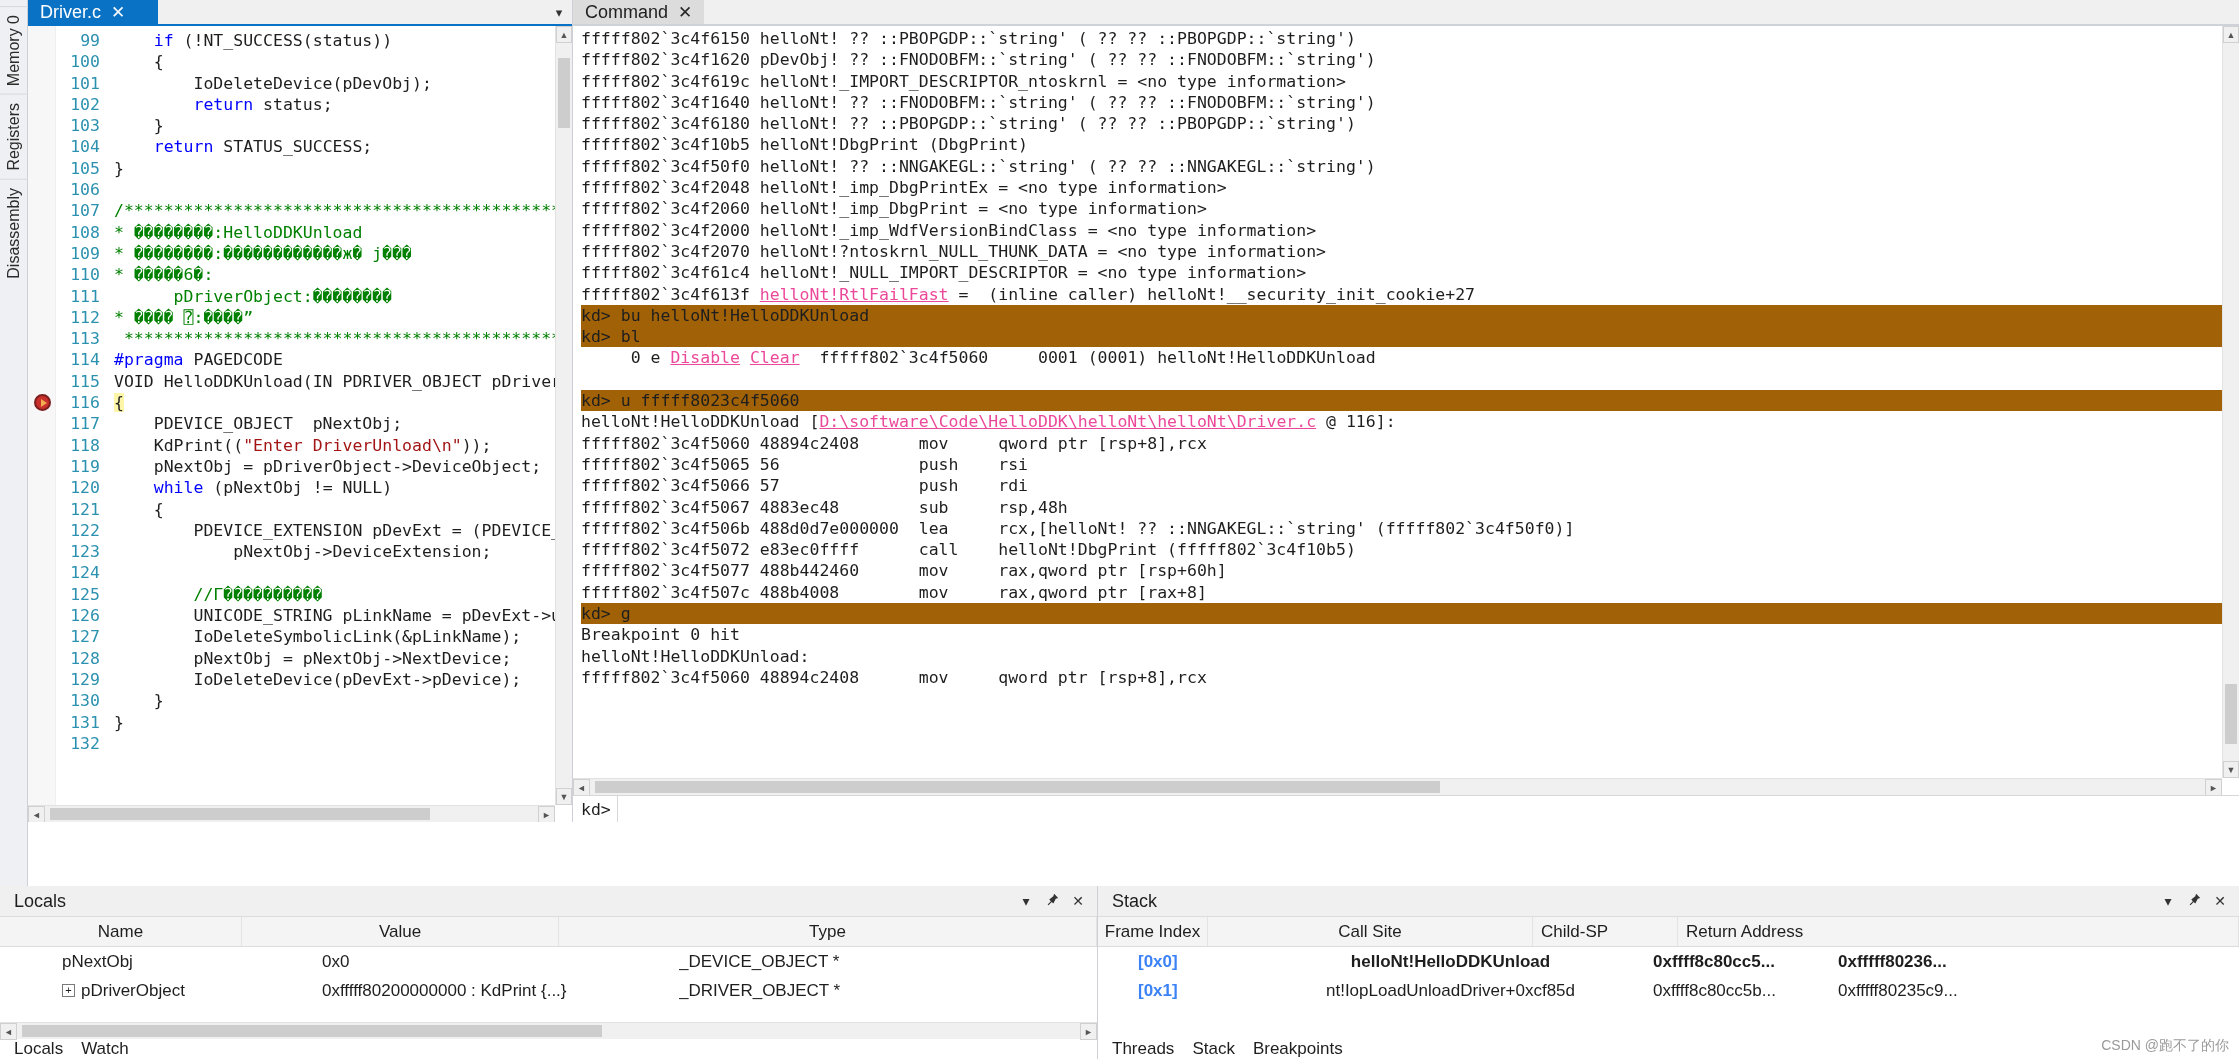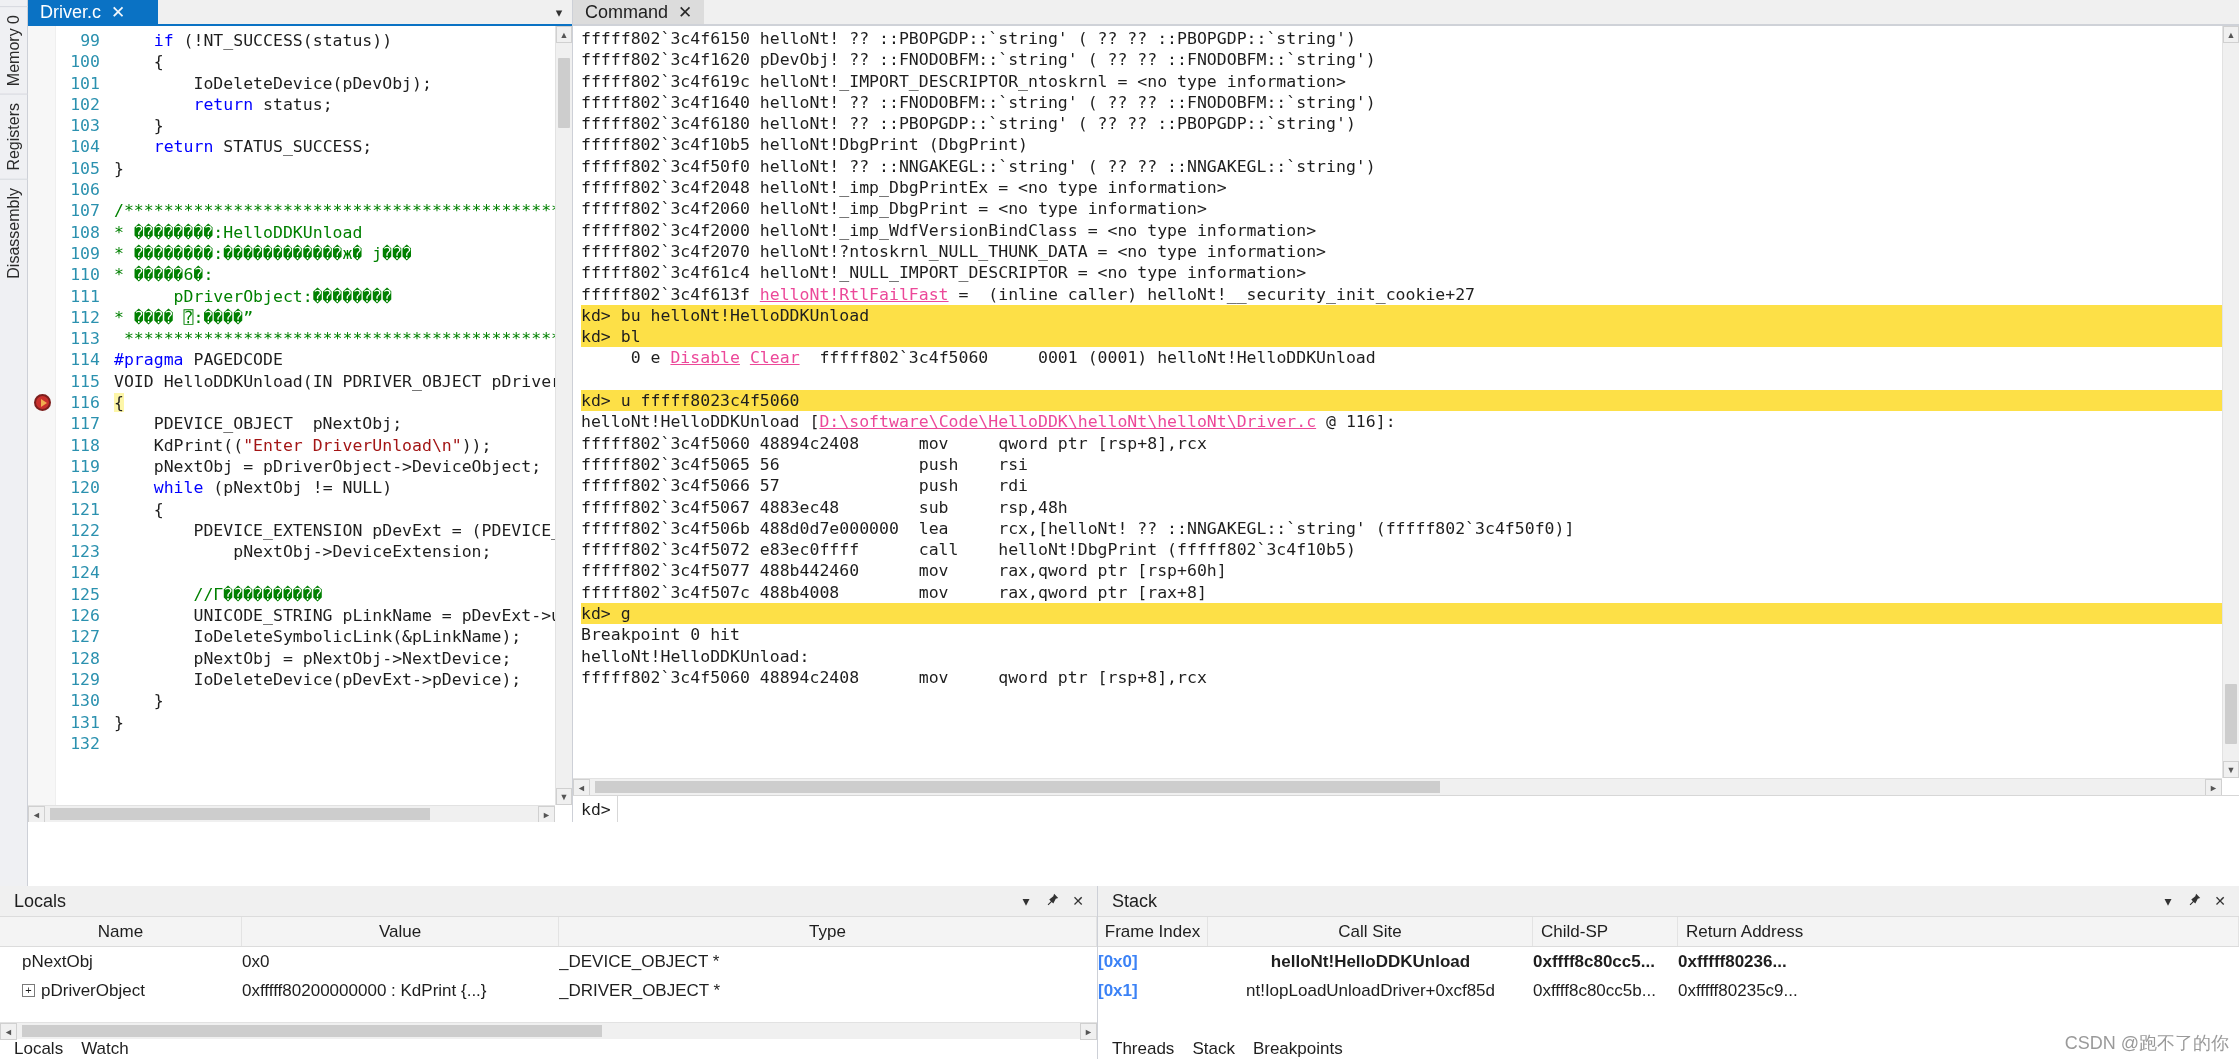--- a/index.html
+++ b/index.html
@@ -86,48 +86,48 @@
   .hscroll .thumb{ position:absolute; top:2px; bottom:2px; background:#cdcdcd;}
 
   
   .cmd-out { flex:1; position:relative; background:#ffffff; overflow:hidden; }
   pre.cmdtext {
     margin:0; padding:2px 0 0 8px;
     font-family:"DejaVu Sans Mono", monospace;
     font-size:16.5px; line-height:21.3px; white-space:pre; color:#1e1e1e;
   }
   .cline{ display:block; }
-  .cline.prompt{ background:#fde047; }
+  .cline.prompt{ background:#a16207; }
   .lnk { color:#ec4899; text-decoration:underline; }
   .cmd-input-row{ height:27px; border-top:1px solid #d7d7d7; display:flex; align-items:center; background:#fff;}
   .cmd-kd{ font-family:"DejaVu Sans Mono", monospace; font-size:16.5px; padding:0 6px 0 8px; }
   .cmd-input{ flex:1; border:none; border-left:1px solid #d7d7d7; height:100%; font-family:"DejaVu Sans Mono", monospace; font-size:16.5px; padding:0 6px; outline:none;}
 
   
   .bottom-area{ position:absolute; left:0; top:886px; right:0; bottom:0; display:flex; }
   .dock { display:flex; flex-direction:column; background:#fff; }
   .dock-left{ width:1098px; border-right:1px solid #cdd0d7;}
   .dock-right{ flex:1; }
   .dock-title{
     height:31px; background:#f0f0f0; display:flex; align-items:center;
     padding:0 6px 0 14px; font-size:18px; border-bottom:1px solid #dcdcdc;
   }
   .dock-title .t{ flex:1; }
   .dock-icon{ width:26px; text-align:center; cursor:pointer; font-size:14px; color:#333;}
   .grid-head{ height:30px; background:#f4f4f4; display:flex; border-bottom:1px solid #dcdcdc; font-size:17px;}
   .gh{ display:flex; align-items:center; justify-content:center; border-right:1px solid #e3e3e3; }
   .grid-body{ flex:1; overflow:hidden; position:relative; background:#fff;}
   .grow{ display:flex; height:29px; font-size:17px; align-items:center; }
-  .gc{ padding:0 0; overflow:hidden; white-space:nowrap; text-overflow:ellipsis; display:flex; align-items:center;}
+  .gc{ padding:0 0; overflow:hidden; white-space:nowrap; text-overflow:ellipsis; display:flex; align-items:center;margin-left:40px;}
   .expander{ width:13px;height:13px;border:1px solid #7a7a7a; background:#fff; display:inline-flex;
              align-items:center;justify-content:center;font-size:11px;line-height:1;margin-right:6px; cursor:pointer;}
   .bluelink{ color:#3b82f6; cursor:pointer; font-weight:bold;}
   .bold{ font-weight:bold; }
   .status-tabs{ height:20px; display:flex; align-items:center; gap:18px; padding-left:14px; font-size:17px; color:#1e1e1e;}
-  .wm{ position:absolute; right:10px; bottom:4px; font-size:18px; color:#9a9a9a; }
+  .wm{ position:absolute; right:10px; bottom:4px; font-size:14px; color:#9a9a9a; }
 </style>
 </head>
 <body>
 
 <div class="app">
 
   <div class="left-dock">
     <div class="vtab-wrap" id="vtabs">
         <div class="vtab">Disassembly</div>
         <div class="vtab">Registers</div>

